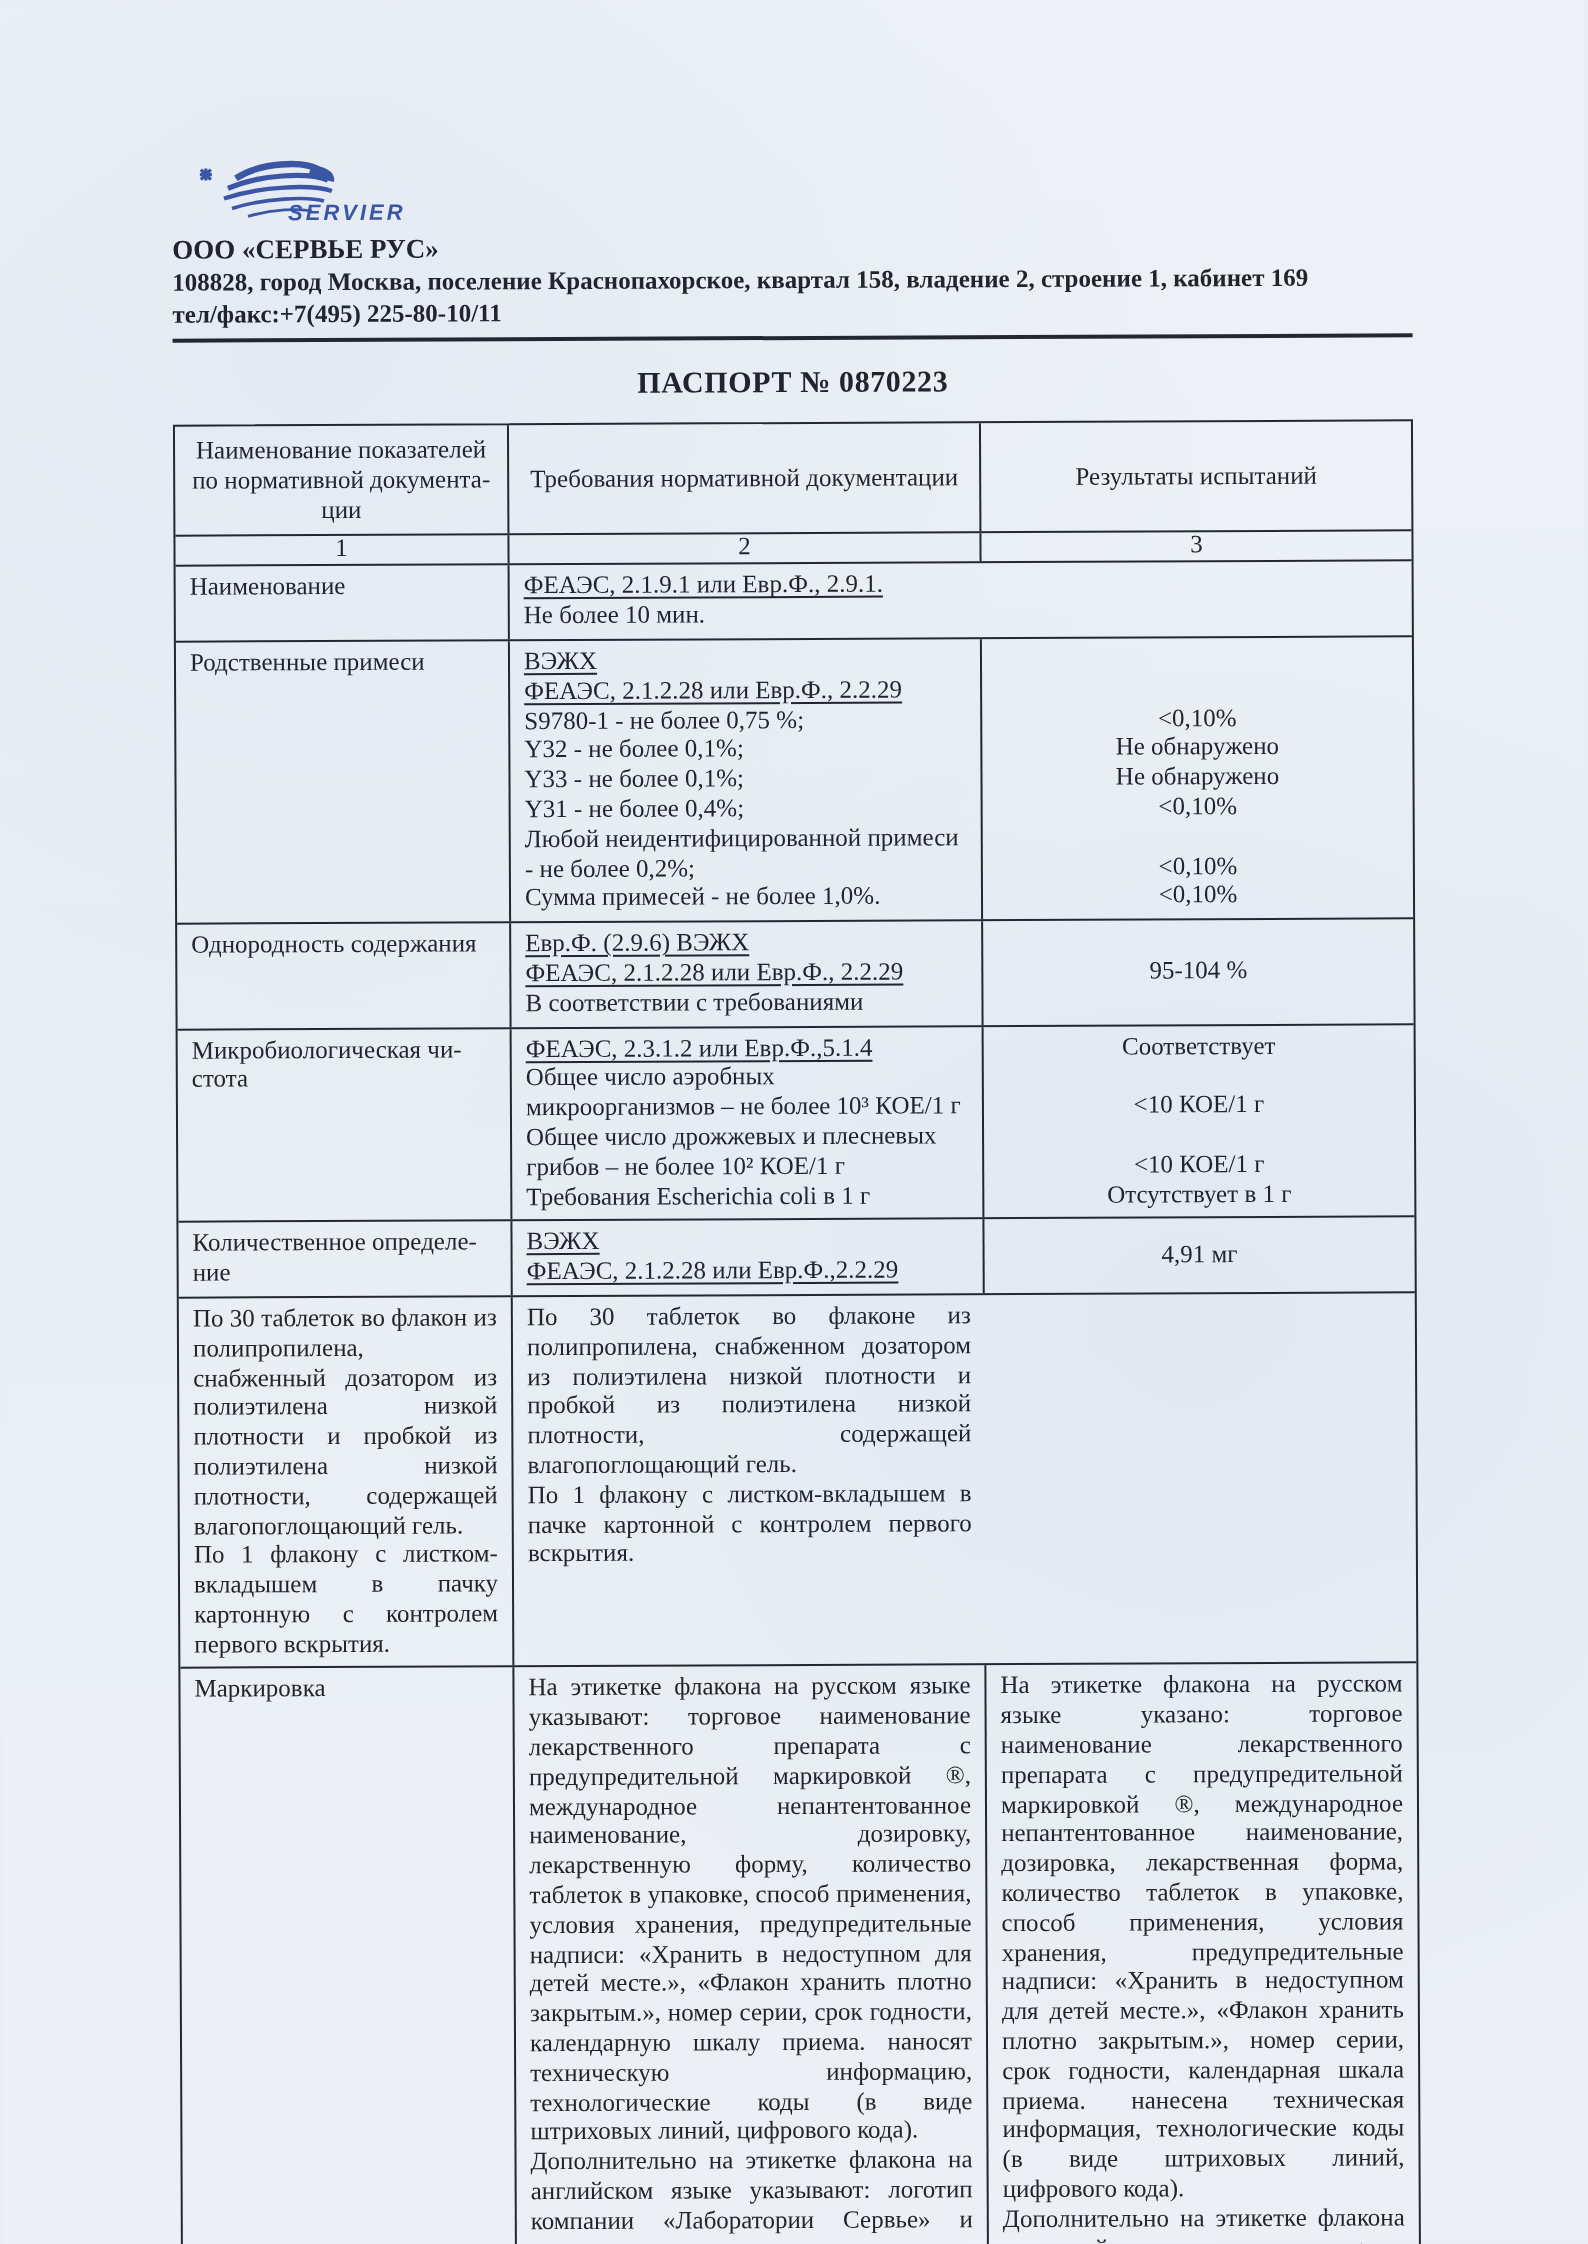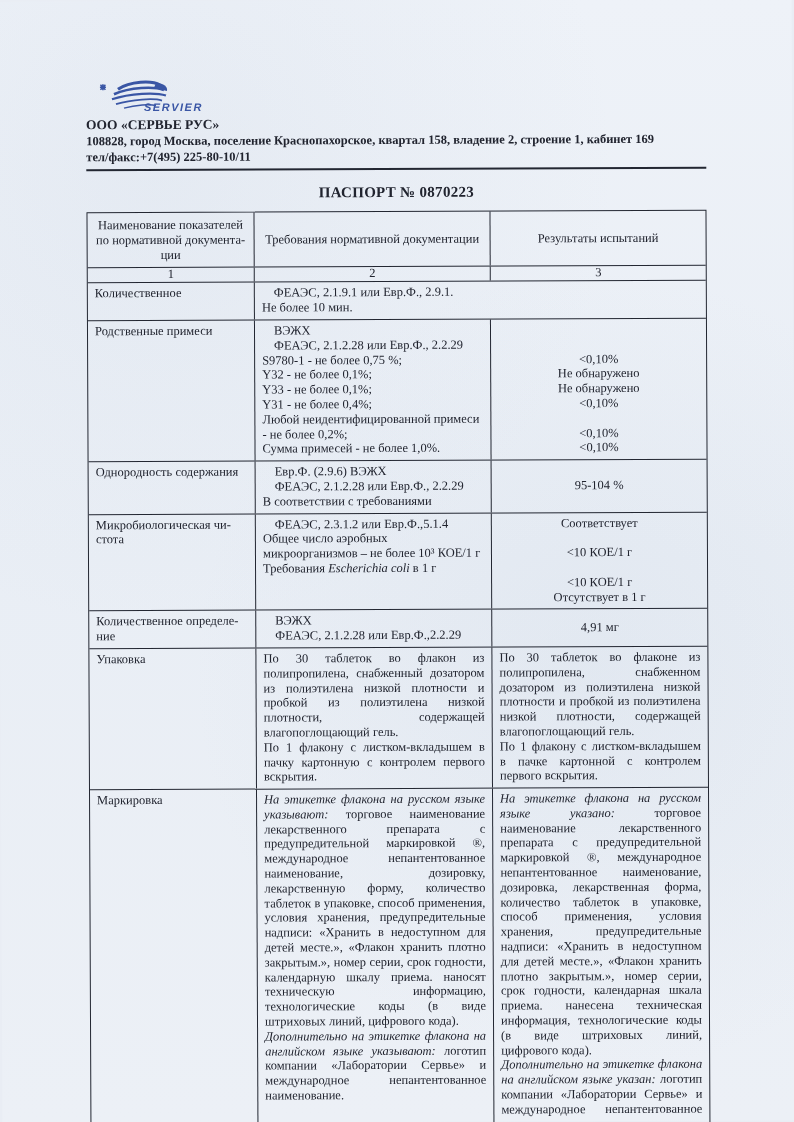--- a/index.html
+++ b/index.html
@@ -29,22 +29,22 @@
   .trow{display:grid;grid-template-columns:167px 236px 1fr;border-bottom:1.4px solid #232732;}
   .trow:last-child{border-bottom:none;}
   .cell{padding:3px 7px 4px 7px;border-right:1.4px solid #232732;}
   .cell:last-child{border-right:none;}
   .thead .cell{text-align:center;white-space:pre-line;padding-top:5px;padding-bottom:5px;}
   .thead .cell.mid,.thead .cell.right{display:flex;align-items:center;justify-content:center;}
   .numrow .cell{text-align:center;padding:0 7px 1px 7px;line-height:13px;}
   .name-cell{white-space:pre-line;}
   .para{margin:0;}
   .para.jst{text-align:justify;}
-  .ul{text-underline-offset:2px;margin-left:12px;}
-  .it{font-style:italic;}
+  .ul{text-decoration:underline;text-underline-offset:2px;}
+  .it{}
   .res-lines{text-align:center;}
   .res-line{white-space:nowrap;}
   .res-mid{display:flex;flex-direction:column;justify-content:center;}
   
   .logo-svg{position:absolute;left:10px;top:0;}
   .logo-word{position:absolute;left:58px;top:22px;color:#3a56a5;font-family:"Liberation Sans",sans-serif;
     font-weight:bold;font-style:italic;font-size:11px;letter-spacing:1.5px;text-align:right;}
 </style>
 </head>
 <body>
@@ -82,21 +82,21 @@
         <div class="cell mid">Требования нормативной документации</div>
         <div class="cell right">Результаты испытаний</div>
       </div>
       <div class="trow numrow">
         <div class="cell">1</div>
         <div class="cell">2</div>
         <div class="cell">3</div>
       </div>
       <div id="tbody">
           <div class="trow">
-            <div class="cell name-cell">Количественное</div>
+            <div class="cell name-cell">Наименование</div>
             <div class="cell">
               <div class="para ul"><span>ФЕАЭС, 2.1.9.1 или Евр.Ф., 2.9.1.</span></div>
               <div class="para"><span>Не более 10 мин.</span></div>
             </div>
           </div>
           <div class="trow">
             <div class="cell name-cell">Родственные примеси</div>
             <div class="cell">
               <div class="para ul"><span>ВЭЖХ</span></div>
               <div class="para ul"><span>ФЕАЭС, 2.1.2.28 или Евр.Ф., 2.2.29</span></div>
@@ -126,20 +126,21 @@
             <div class="cell res-lines">
               <div class="res-line" style="margin-top: 15px;">95-104 %</div>
             </div>
           </div>
           <div class="trow">
             <div class="cell name-cell">Микробиологическая чи-
 стота</div>
             <div class="cell">
               <div class="para ul"><span>ФЕАЭС, 2.3.1.2 или Евр.Ф.,5.1.4</span></div>
               <div class="para"><span>Общее число аэробных микроорганизмов – не более 10³ КОЕ/1 г</span></div>
+              <div class="para"><span>Общее число дрожжевых и плесневых грибов – не более 10² КОЕ/1 г</span></div>
               <div class="para"><span>Требования </span><span class="it">Escherichia coli</span><span> в 1 г</span></div>
             </div>
             <div class="cell res-lines">
               <div class="res-line">Соответствует</div>
               <div class="res-line" style="margin-top: 14.8px;">&lt;10 КОЕ/1 г</div>
               <div class="res-line" style="margin-top: 14.8px;">&lt;10 КОЕ/1 г</div>
               <div class="res-line">Отсутствует в 1 г</div>
             </div>
           </div>
           <div class="trow">
@@ -147,21 +148,20 @@
 ние</div>
             <div class="cell">
               <div class="para ul"><span>ВЭЖХ</span></div>
               <div class="para ul"><span>ФЕАЭС, 2.1.2.28 или Евр.Ф.,2.2.29</span></div>
             </div>
             <div class="cell res-lines res-mid">
               <div class="res-line">4,91 мг</div>
             </div>
           </div>
           <div class="trow">
-            <div class="cell name-cell">Упаковка</div>
             <div class="cell">
               <div class="para jst"><span>По 30 таблеток во флакон из полипропилена, снабженный дозатором из полиэтилена низкой плотности и пробкой из полиэтилена низкой плотности, содержащей влагопоглощающий гель.</span></div>
               <div class="para jst"><span>По 1 флакону с листком-вкладышем в пачку картонную с контролем первого вскрытия.</span></div>
             </div>
             <div class="cell">
               <div class="para jst"><span>По 30 таблеток во флаконе из полипропилена, снабженном дозатором из полиэтилена низкой плотности и пробкой из полиэтилена низкой плотности, содержащей влагопоглощающий гель.</span></div>
               <div class="para jst"><span>По 1 флакону с листком-вкладышем в пачке картонной с контролем первого вскрытия.</span></div>
             </div>
           </div>
           <div class="trow">

